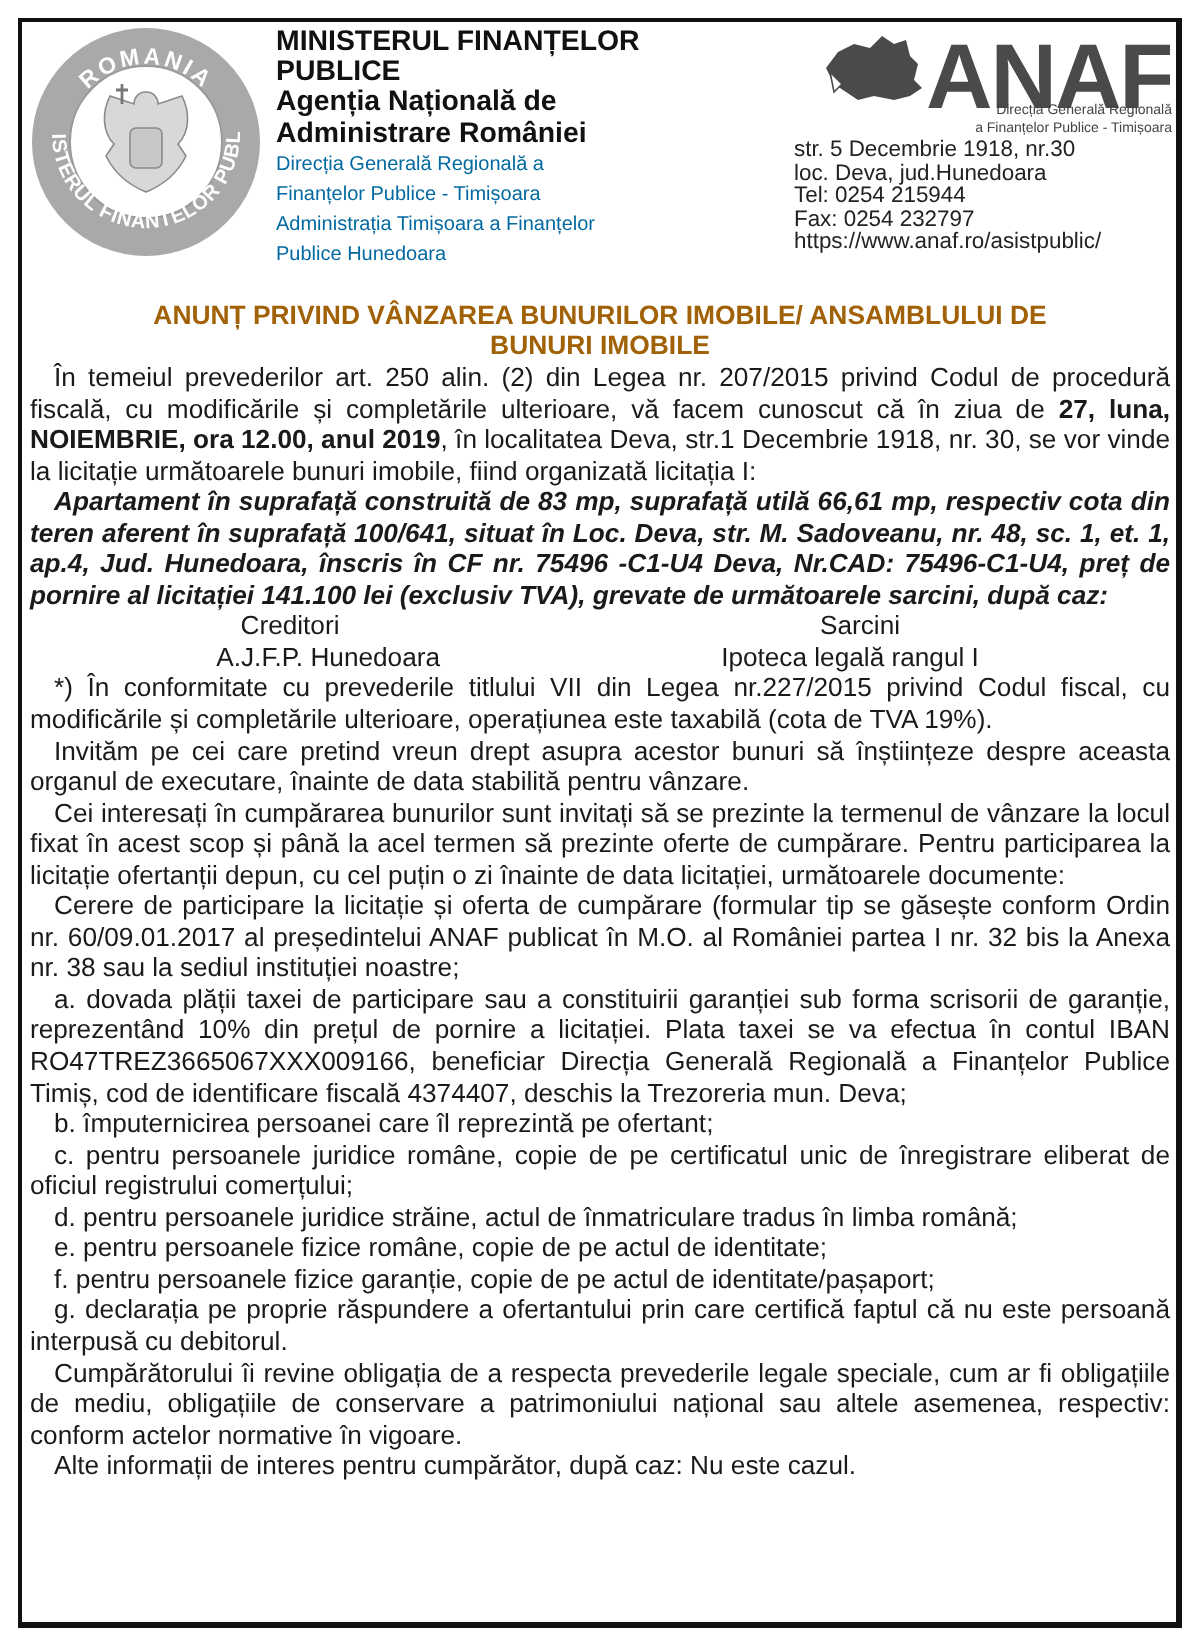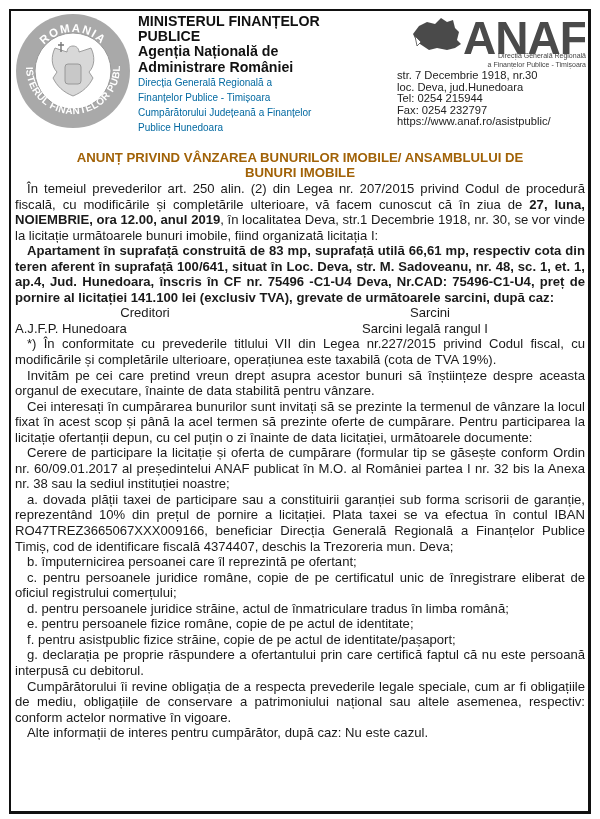--- a/index.html
+++ b/index.html
@@ -16,26 +16,26 @@
   .anaf-sub { position:absolute; left:420px; top:52px; width:166px; text-align:right;
               font-size:7px; line-height:8.5px; color:#444; }
   .addr { position:absolute; left:397px; top:70px; font-size:11.2px; line-height:11.6px; color:#222; }
 
   
   .title { position:absolute; left:14px; top:150px; width:572px; text-align:center;
            font-weight:bold; font-size:13.2px; line-height:15px; color:#a16207; }
   .content { position:absolute; left:15px; top:181px; width:570px;
              font-size:13.1px; line-height:15.55px; color:#1a1a1a; text-align:justify; }
   .content p { margin:0; text-indent:12px; }
-  .bi { font-weight:bold; }
+  .bi { font-weight:bold; font-style:italic; }
   .b { font-weight:bold; }
   .row { display:flex; }
   .row .c1 { width:260px; text-align:center; }
   .row .c2 { width:310px; text-align:center; }
-  .row .c1a { width:205px; text-align:left; }
+  .row .c1a { width:205px; text-align:right; }
 </style>
 </head>
 <body>
 
 <div class="frame"></div>
 
 <div class="emblem">
   <svg width="118" height="118" viewBox="0 0 118 118">
     <defs>
       <path id="arcTop" d="M 20 59 A 39 39 0 0 1 98 59"></path>
@@ -58,68 +58,68 @@
     <path d="M47 30 v10 M44 33 h6" stroke="#777" stroke-width="1.4"></path>
   </svg>
 </div>
 
 <div class="org">
   <div class="b">MINISTERUL FINANȚELOR PUBLICE</div>
   <div class="b">Agenția Națională de</div>
   <div class="b">Administrare României</div>
   <div class="n">Direcția Generală Regională a</div>
   <div class="n">Finanțelor Publice - Timișoara</div>
-  <div class="n">Cumpărătorului Județeană a Finanțelor</div>
+  <div class="n">Administrația Timișoara a Finanțelor</div>
   <div class="n">Publice Hunedoara</div>
 </div>
 
 <div class="anaf">
   <svg width="180" height="50" viewBox="0 0 180 50">
     <g>
       <path d="M8 24 l6 -8 l8 -4 l8 2 l6 -6 l6 4 l6 -2 l2 8 l4 4 l-2 8 l4 4 l-6 4 l-8 2 l-10 -2 l-8 2 l-6 -4 l-6 -4 z" fill="#4a4a4a"></path>
       <path d="M10 26 l6 6 l-4 4 z" fill="#ffffff" stroke="#4a4a4a" stroke-width="0.8"></path>
     </g>
     <text x="58" y="44" font-family="Liberation Sans, sans-serif" font-weight="bold" font-size="46" fill="#4a4a4a" letter-spacing="-1">ANAF</text>
   </svg>
 </div>
 <div class="anaf-sub">
   <div>Direcția Generală Regională</div>
   <div>a Finanțelor Publice - Timișoara</div>
 </div>
 
 <div class="addr">
-  <div>str. 7 Decembrie 1918, nr.30</div>
+  <div>str. 5 Decembrie 1918, nr.30</div>
   <div>loc. Deva, jud.Hunedoara</div>
   <div>Tel:  0254 215944</div>
   <div>Fax: 0254 232797</div>
   <div>https://www.anaf.ro/asistpublic/</div>
 </div>
 
 <div class="title">
   <div>ANUNȚ PRIVIND VÂNZAREA BUNURILOR IMOBILE/ ANSAMBLULUI DE</div>
   <div>BUNURI IMOBILE</div>
 </div>
 
 <div class="content">
   <p><span>În temeiul prevederilor art. 250 alin. (2) din Legea nr. 207/2015 privind Codul de procedură fiscală, cu modificările și completările ulterioare, vă facem cunoscut că în ziua de </span><span class="b">27, luna, NOIEMBRIE, ora 12.00, anul 2019</span><span>, în localitatea Deva, str.1 Decembrie 1918, nr. 30, se vor vinde la licitație următoarele bunuri imobile, fiind organizată licitația I:</span></p>
   <p class="bi">Apartament în suprafață construită de 83 mp, suprafață utilă 66,61 mp, respectiv  cota din teren aferent în suprafață 100/641, situat în Loc. Deva, str. M. Sadoveanu, nr. 48, sc. 1, et. 1, ap.4, Jud. Hunedoara, înscris  în CF nr. 75496 -C1-U4 Deva, Nr.CAD: 75496-C1-U4, preț de pornire al licitației 141.100 lei (exclusiv TVA), grevate de următoarele sarcini, după caz:</p>
   <div class="row">
     <div class="c1">Creditori</div>
     <div class="c2">Sarcini</div>
   </div>
   <div class="row">
     <div class="c1a">A.J.F.P.  Hunedoara</div>
-    <div class="c2" style="padding-left:55px;width:300px">Sarcini legală rangul I</div>
+    <div class="c2" style="padding-left:55px;width:300px">Ipoteca legală rangul I</div>
   </div>
   <p>*) În conformitate cu prevederile titlului VII din Legea nr.227/2015 privind Codul fiscal, cu modificările și completările ulterioare, operațiunea este taxabilă (cota de TVA 19%).</p>
   <p>Invităm pe cei care pretind vreun drept asupra acestor bunuri să înștiințeze despre aceasta organul de executare, înainte de data stabilită pentru vânzare.</p>
   <p>Cei interesați în cumpărarea bunurilor sunt invitați să se prezinte la termenul de vânzare la locul fixat în acest scop și până la acel termen să prezinte oferte de cumpărare. Pentru participarea la licitație ofertanții depun, cu cel puțin o zi înainte de data licitației, următoarele documente:</p>
   <p>Cerere de participare la licitație și oferta  de cumpărare (formular tip se găsește  conform Ordin nr. 60/09.01.2017 al președintelui ANAF publicat  în M.O. al României partea I nr. 32 bis la Anexa  nr. 38 sau la sediul instituției noastre;</p>
   <p>a. dovada plății taxei de participare sau a constituirii garanției sub forma scrisorii de garanție, reprezentând 10% din prețul de pornire a licitației. Plata taxei se va efectua în contul IBAN RO47TREZ3665067XXX009166, beneficiar Direcția Generală Regională a Finanțelor Publice Timiș, cod de identificare fiscală 4374407, deschis la Trezoreria mun. Deva;</p>
   <p>b. împuternicirea persoanei care îl reprezintă pe ofertant;</p>
   <p>c. pentru persoanele juridice române, copie de pe certificatul unic de înregistrare eliberat de oficiul registrului comerțului;</p>
   <p>d. pentru persoanele juridice străine, actul de înmatriculare tradus în limba română;</p>
   <p>e. pentru persoanele fizice române, copie de pe actul de identitate;</p>
-  <p>f. pentru asistpublic fizice străine, copie de pe actul de identitate/pașaport;</p>
+  <p>f. pentru persoanele fizice garanție, copie de pe actul de identitate/pașaport;</p>
   <p>g. declarația pe proprie răspundere a ofertantului prin care certifică faptul că nu este persoană interpusă cu debitorul.</p>
   <p>Cumpărătorului îi revine obligația de a respecta prevederile legale speciale, cum ar fi obligațiile de mediu, obligațiile de conservare a patrimoniului național sau altele asemenea, respectiv: conform actelor normative în vigoare.</p>
   <p>Alte informații de interes pentru cumpărător, după caz: Nu este cazul.</p>
 </div>
 
 </body></html>

